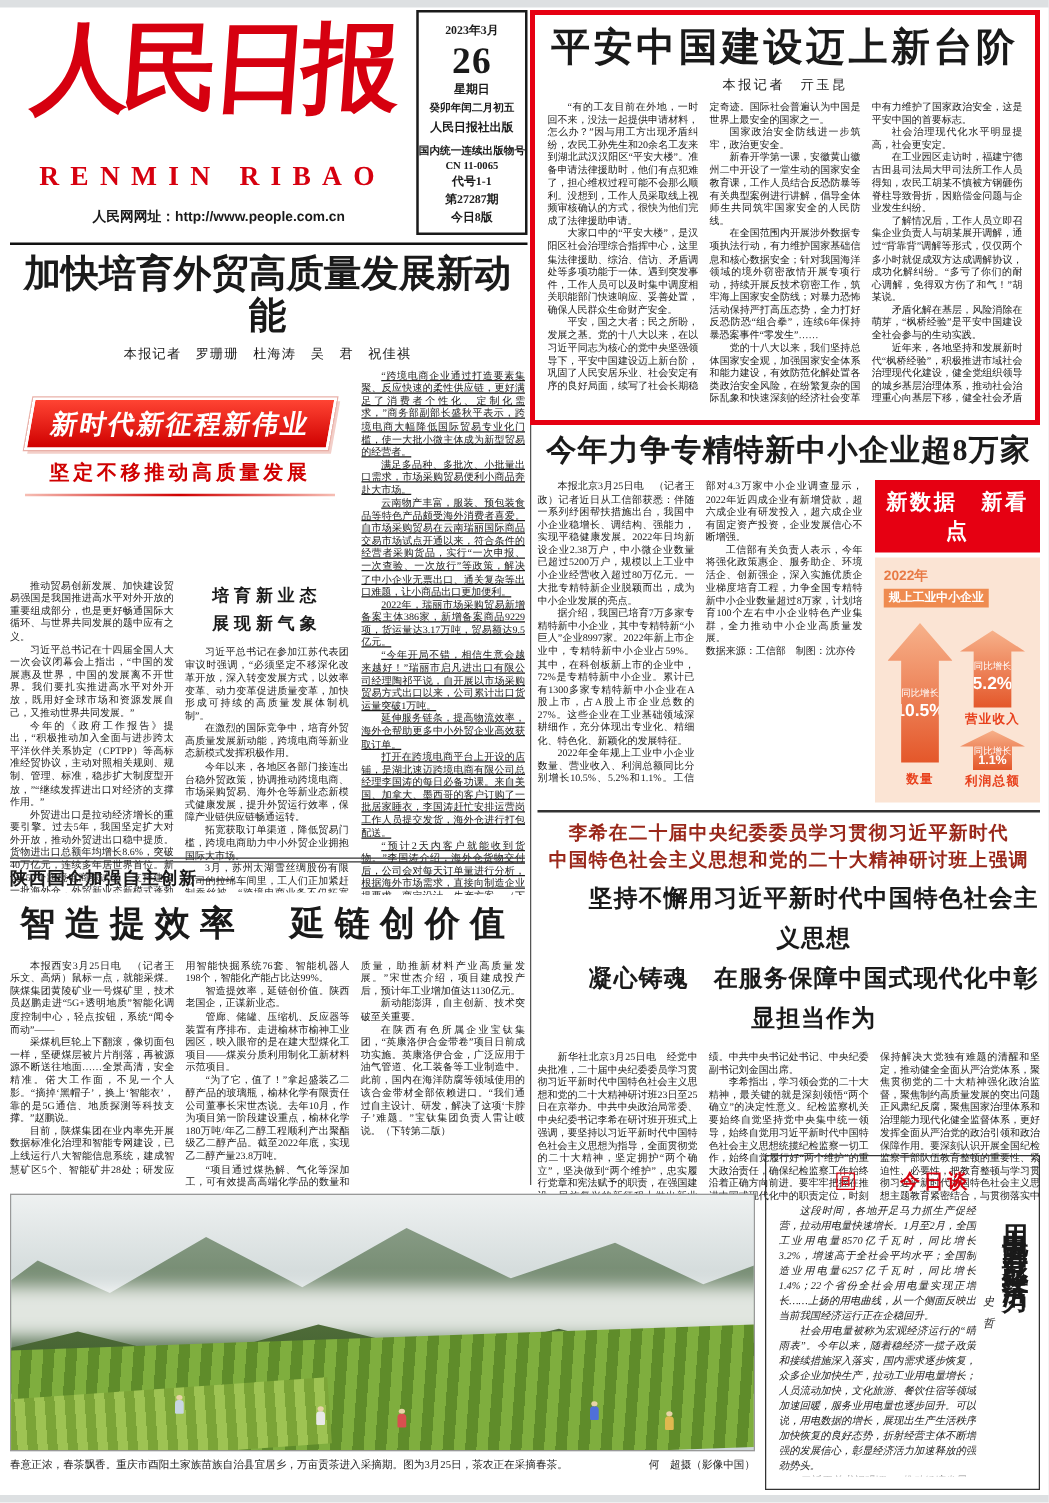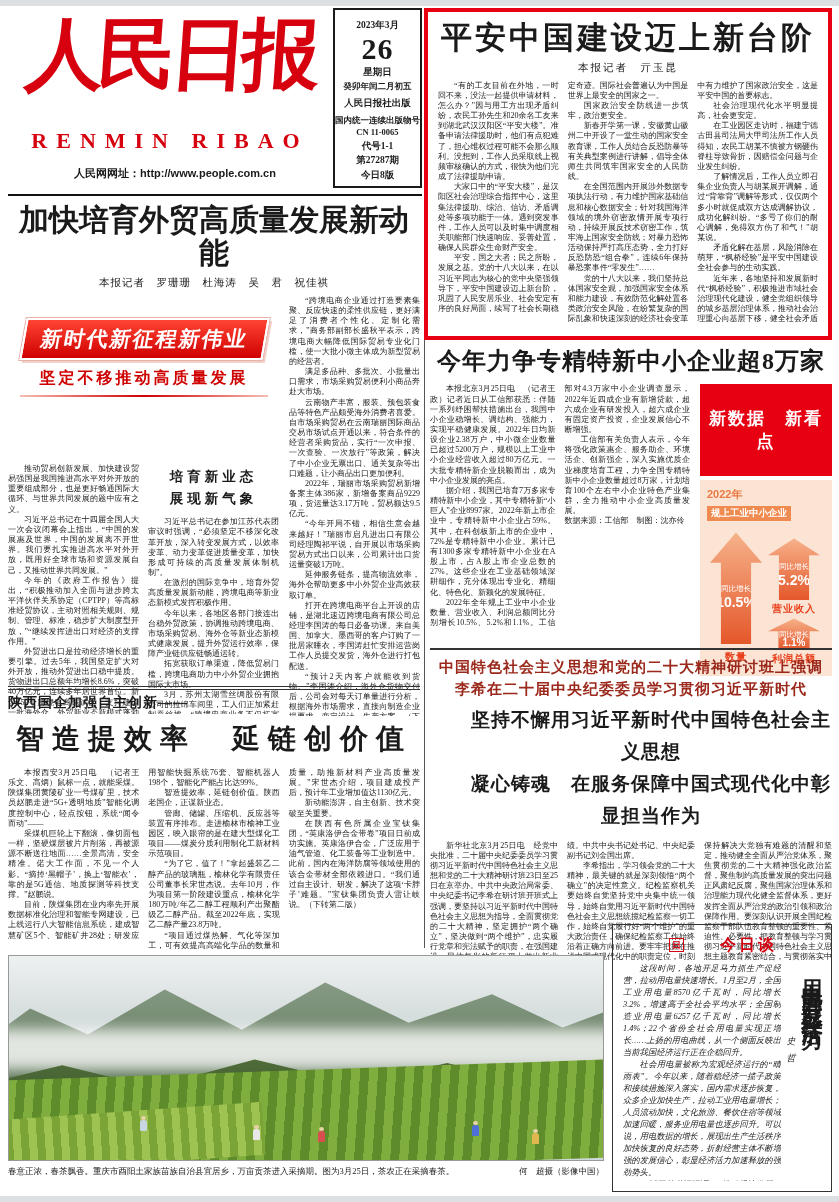--- a/index.html
+++ b/index.html
@@ -40,41 +40,41 @@
   .lead-title{font-size:31px;font-weight:bold;letter-spacing:3px;text-align:center;line-height:1.15;}
   .lead-byline{font-size:10.5px;text-align:center;margin:5px 0 6px 0;letter-spacing:2px;}
   .leadbody{height:248px;}
 
   
   .trade{left:8px;top:203px;width:412px;height:482px;}
   .trade-title{font-size:30px;font-weight:bold;letter-spacing:0px;text-align:center;line-height:1.1;}
   .trade-byline{font-size:10.5px;text-align:center;margin:7px 0 6px 0;letter-spacing:1px;}
   .trade-row{display:flex;gap:9px;height:420px;}
   .trade-left{width:272px;}
-  .trade-col3{width:131px;height:420px;}
+  .trade-col3{width:131px;height:420px;text-decoration:underline;}
   .banner-wrap{height:168px;padding-top:22px;box-sizing:border-box;text-align:center;}
   .banner-red{display:inline-block;background:linear-gradient(180deg,#ff4433,#cf0000);color:#fff;
       font-weight:bold;font-size:21px;letter-spacing:2px;padding:5px 16px;transform:skewX(-10deg);
       border:2px solid #fff;box-shadow:0 0 0 1px #e9b0a8, 3px 3px 0 #f3cfc9;}
   .banner-line2{color:#cf0000;font-weight:bold;font-size:16px;letter-spacing:3px;margin-top:8px;}
   .banner-underline{width:248px;height:2px;margin:6px auto 0 auto;
       background:linear-gradient(90deg,#f6beb4,#cf0000,#f6beb4);}
   .trade-cols{display:flex;gap:9px;height:250px;}
   .trade-c{width:131px;height:250px;}
   .sec-head{font-size:13.5px;font-weight:bold;letter-spacing:4px;text-align:center;line-height:1.6;
       margin:2px 0 8px 0;}
 
   
   .sme{left:430px;top:348px;width:402px;height:298px;}
   .sme-title{font-size:24px;font-weight:bold;letter-spacing:1px;text-align:center;line-height:1.1;}
   .sme-row{display:flex;gap:10px;margin-top:10px;height:252px;}
   .sme-text{width:260px;height:252px;}
   .infog{width:132px;}
   .info-banner{background:#e60012;color:#fff;font-weight:bold;font-size:17px;letter-spacing:2px;
-      text-align:center;padding:23px 0;font-family:"Liberation Sans",sans-serif;}
+      text-align:center;padding:6px 0;font-family:"Liberation Sans",sans-serif;}
   .info-panel{background:#fbe4d4;margin-top:4px;padding:7px 7px 6px 7px;height:196px;box-sizing:border-box;position:relative;}
   .info-year{color:#e87a45;font-weight:bold;font-size:11px;font-family:"Liberation Sans",sans-serif;}
   .info-subject{display:inline-block;background:#ef8b50;color:#fff;font-size:9.5px;font-weight:bold;
       padding:1px 4px;margin-top:2px;font-family:"Liberation Sans",sans-serif;}
   .arrow{position:absolute;background:linear-gradient(180deg,#f7b28b,#e4572a);
       clip-path:polygon(50% 0,100% 27%,79% 27%,79% 100%,21% 100%,21% 27%,0 27%);}
   .arrow .gl{position:absolute;width:100%;text-align:center;color:#fff;font-size:7.5px;
       font-family:"Liberation Sans",sans-serif;}
   .arrow .gv{position:absolute;width:100%;text-align:center;color:#fff;font-weight:bold;font-size:14px;
       font-family:"Liberation Sans",sans-serif;}
@@ -247,22 +247,22 @@
         </div>
         <div class="info-cat" style="left:68px;top:172px;width:52px;">利润总额</div>
       </div>
     </div>
   </div>
 </div>
 
 <div class="abs hrule-right"></div>
 
 <div class="abs lixi">
+  <div class="lixi-kicker hei">李希在二十届中央纪委委员学习贯彻习近平新时代</div>
   <div class="lixi-kicker hei">中国特色社会主义思想和党的二十大精神研讨班上强调</div>
-  <div class="lixi-kicker hei">李希在二十届中央纪委委员学习贯彻习近平新时代</div>
   <div class="lixi-head song">
     <div>坚持不懈用习近平新时代中国特色社会主义思想</div>
     <div>凝心铸魂　在服务保障中国式现代化中彰显担当作为</div>
   </div>
   <div class="lixi-body bodytext flow3">
       <p>新华社北京3月25日电　经党中央批准，二十届中央纪委委员学习贯彻习近平新时代中国特色社会主义思想和党的二十大精神研讨班23日至25日在京举办。中共中央政治局常委、中央纪委书记李希在研讨班开班式上强调，要坚持以习近平新时代中国特色社会主义思想为指导，全面贯彻党的二十大精神，坚定拥护“两个确立”，坚决做到“两个维护”，忠实履行党章和宪法赋予的职责，在强国建设、民族复兴的新征程上做出新业绩。中共中央书记处书记、中央纪委副书记刘金国出席。</p>
       <p>李希指出，学习领会党的二十大精神，最关键的就是深刻领悟“两个确立”的决定性意义。纪检监察机关要始终自觉坚持党中央集中统一领导，始终自觉用习近平新时代中国特色社会主义思想统揽纪检监察一切工作，始终自觉履行好“两个维护”的重大政治责任，确保纪检监察工作始终沿着正确方向前进。要牢牢把握在推进中国式现代化中的职责定位，时刻保持解决大党独有难题的清醒和坚定，推动健全全面从严治党体系，聚焦贯彻党的二十大精神强化政治监督，聚焦制约高质量发展的突出问题正风肃纪反腐，聚焦国家治理体系和治理能力现代化健全监督体系，更好发挥全面从严治党的政治引领和政治保障作用。要深刻认识开展全国纪检监察干部队伍教育整顿的重要性、紧迫性、必要性，把教育整顿与学习贯彻习近平新时代中国特色社会主义思想主题教育紧密结合，与贯彻落实中央纪委二次全会部署紧密结合，与做好监督检查、审查调查、巡视巡察、追责问责等各方面工作紧密结合，与加强纪检监察干部队伍建设紧密结合，打造忠诚干净担当、敢于善于斗争的铁军，更好担负起职责使命。要在全系统大兴调查研究，深学习、实调研、抓落实，发扬务实作风，走好群众路线，使工作思路举措更加科学、更加严密、更加有效，在新的更高起点上推动纪检监察工作高质量发展。</p>
     </div>
 </div>
 

